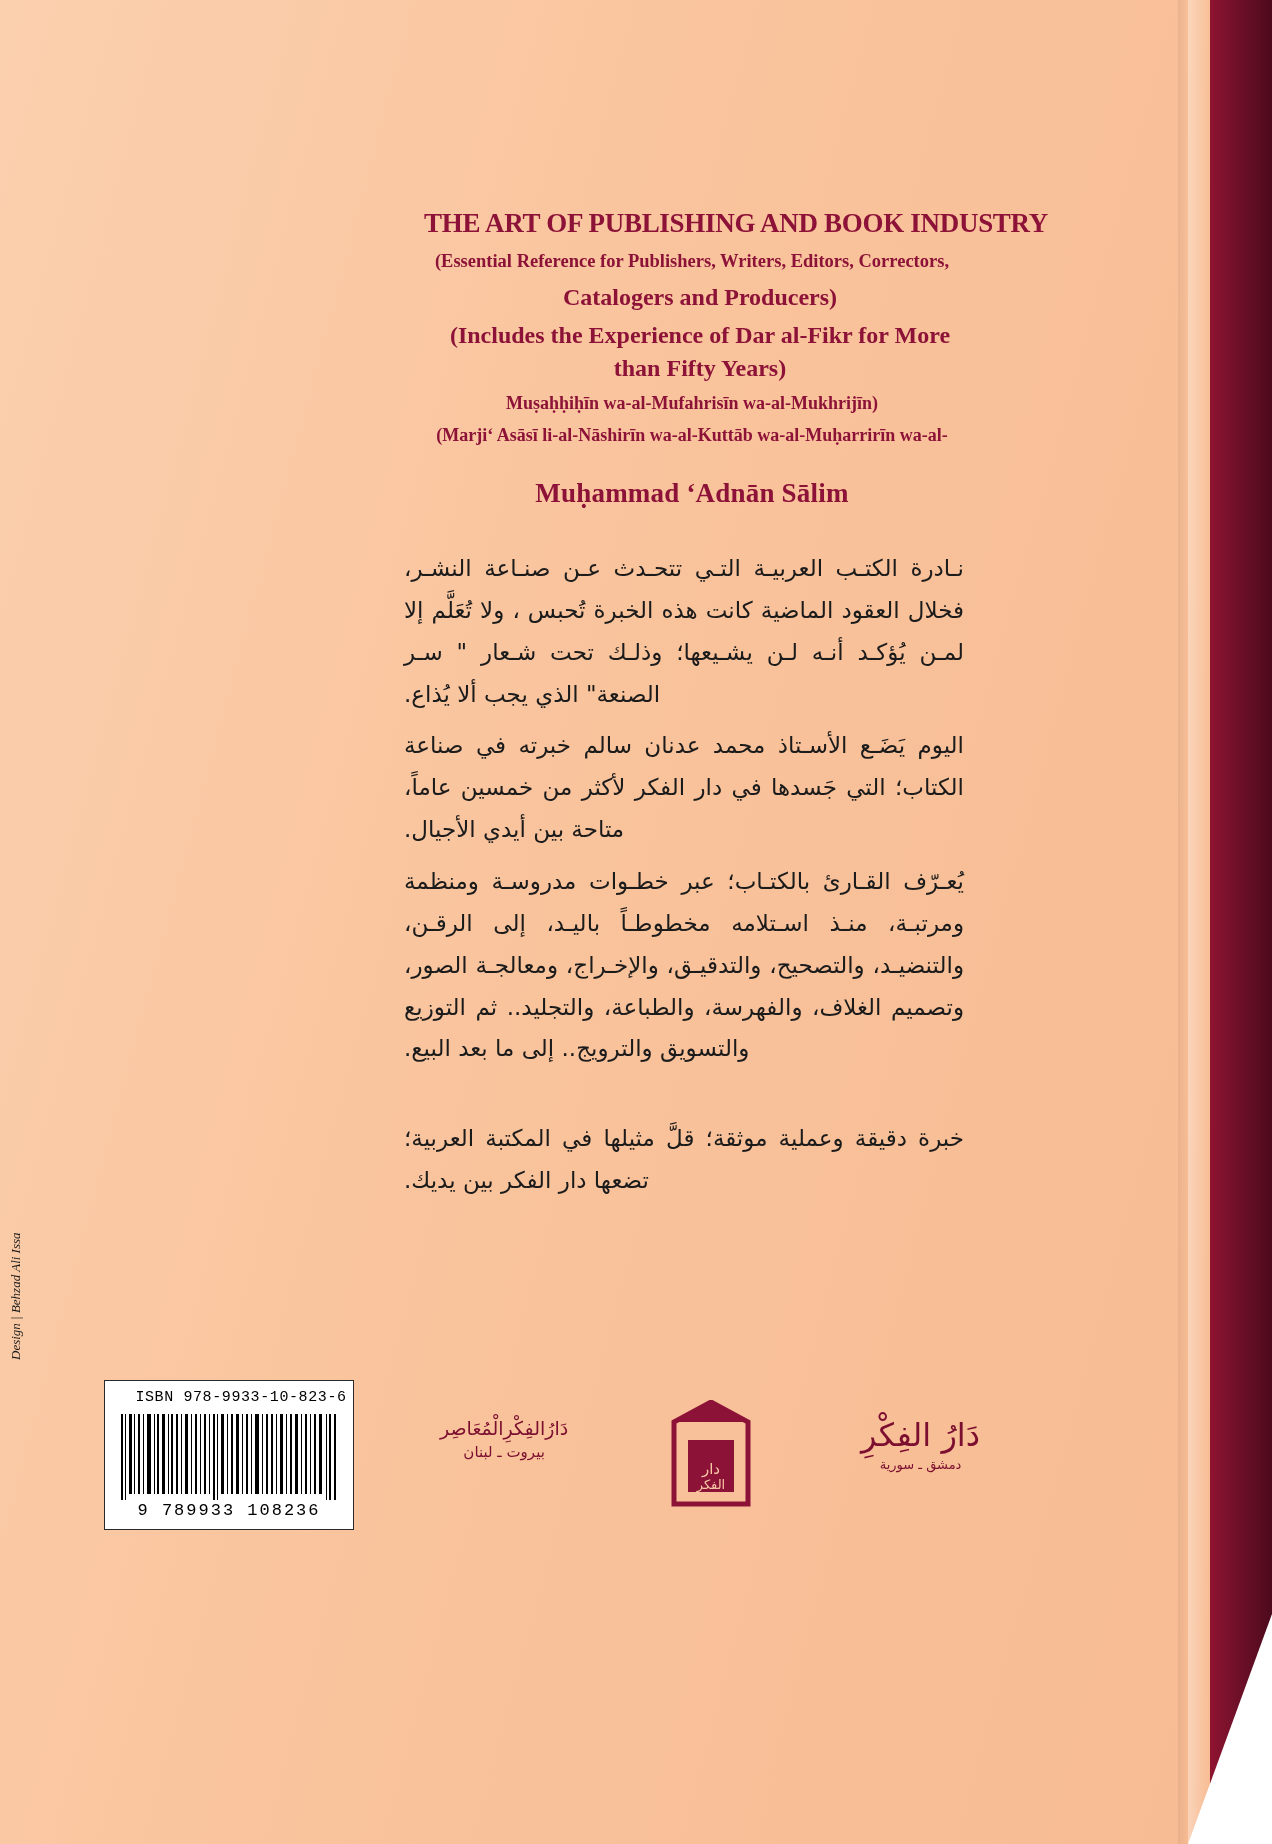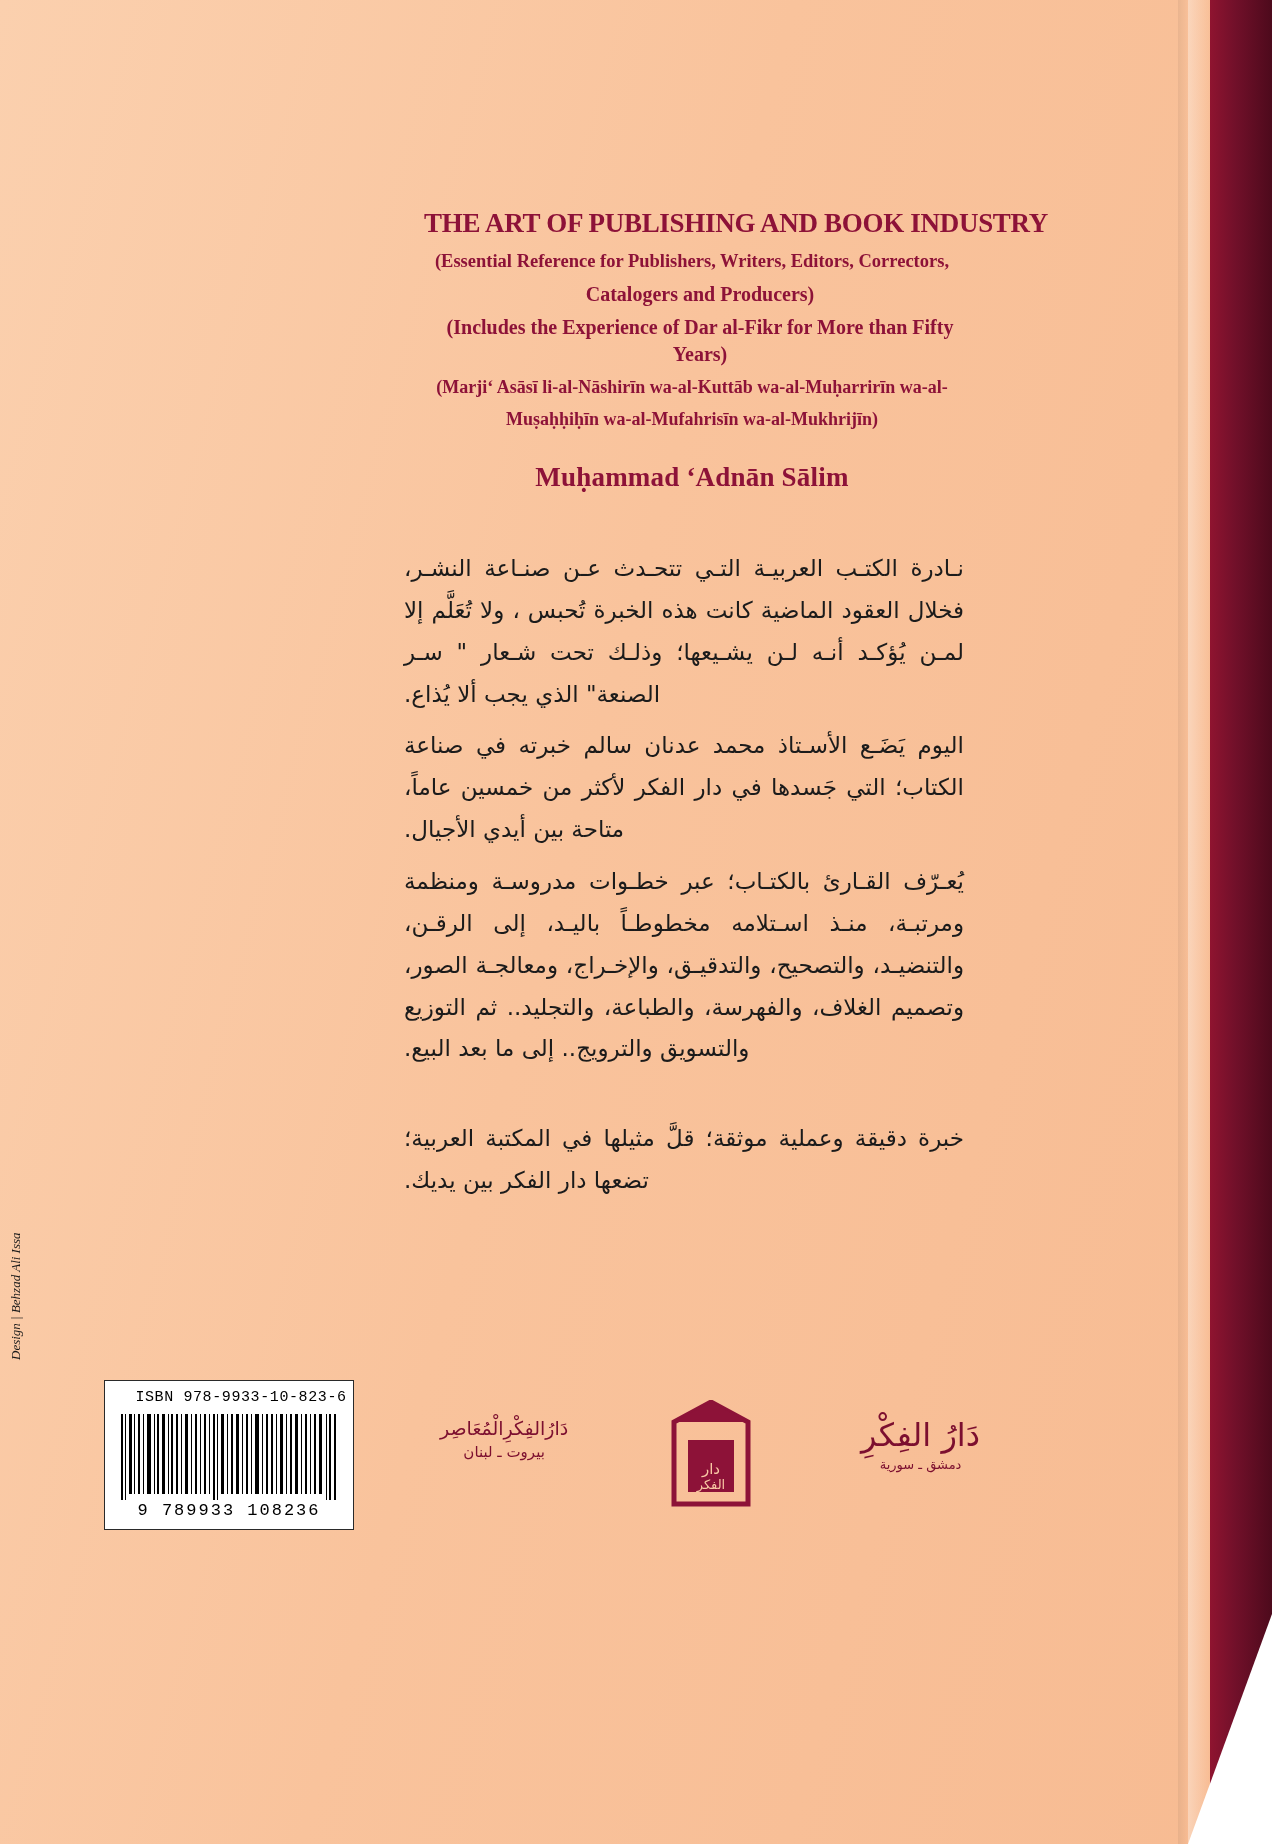--- a/index.html
+++ b/index.html
@@ -124,21 +124,21 @@
   }
   .t-sub {
     margin-top: 9px;
     font-size: 18.5px;
     font-weight: 700;
     line-height: 1.45;
     color: #8d1238;
   }
   .t-sub2 {
     margin-top: 6px;
-    font-size: 20px;
+    font-size: 24px;
     font-weight: 700;
     line-height: 1.35;
     margin-left: 16px;
   }
   .t-translit {
     margin-top: 20px;
     font-size: 28px;
     font-weight: 700;
     letter-spacing: -0.2px;
   }
@@ -288,22 +288,22 @@
   <div class="spine-light"></div>
   <div class="spine-fold"></div>
   <div class="corner-cut-bottom"></div>
 
 
   <div class="titleblock">
     <div class="t-main">THE ART OF PUBLISHING AND BOOK INDUSTRY</div>
     <div class="t-sub">(Essential Reference for Publishers, Writers, Editors, Correctors,</div>
     <div class="t-sub2">Catalogers and Producers)</div>
     <div class="t-sub2">(Includes the Experience of Dar al-Fikr for More than Fifty Years)</div>
+    <div class="t-translit-sub">Muṣaḥḥiḥīn wa-al-Mufahrisīn wa-al-Mukhrijīn)</div>
     <div class="t-translit-sub">(Marjiʻ Asāsī li-al-Nāshirīn wa-al-Kuttāb wa-al-Muḥarrirīn wa-al-</div>
-    <div class="t-translit-sub">Muṣaḥḥiḥīn wa-al-Mufahrisīn wa-al-Mukhrijīn)</div>
     <div class="t-author">Muḥammad ʻAdnān Sālim</div>
   </div>
 
   <div class="arabic-body">
     <p>نـادرة الكتـب العربيـة التـي تتحـدث عـن صنـاعة النشـر، فخلال العقود الماضية كانت هذه الخبرة تُحبس ، ولا تُعَلَّم إلا لمـن يُؤكـد أنـه لـن يشـيعها؛ وذلـك تحت شـعار " سـر الصنعة" الذي يجب ألا يُذاع.</p>
     <p>اليوم يَضَـع الأسـتاذ محمد عدنان سالم خبرته في صناعة الكتاب؛ التي جَسدها في دار الفكر لأكثر من خمسين عاماً، متاحة بين أيدي الأجيال.</p>
     <p>يُعـرّف القـارئ بالكتـاب؛ عبر خطـوات مدروسـة ومنظمة ومرتبـة، منـذ اسـتلامه مخطوطـاً باليـد، إلى الرقـن، والتنضيـد، والتصحيح، والتدقيـق، والإخـراج، ومعالجـة الصور، وتصميم الغلاف، والفهرسة، والطباعة، والتجليد.. ثم التوزيع والتسويق والترويج.. إلى ما بعد البيع.</p>
     <p class="lastleft">خبرة دقيقة وعملية موثقة؛ قلَّ مثيلها في المكتبة العربية؛ تضعها دار الفكر بين يديك.</p>
   </div>
 

